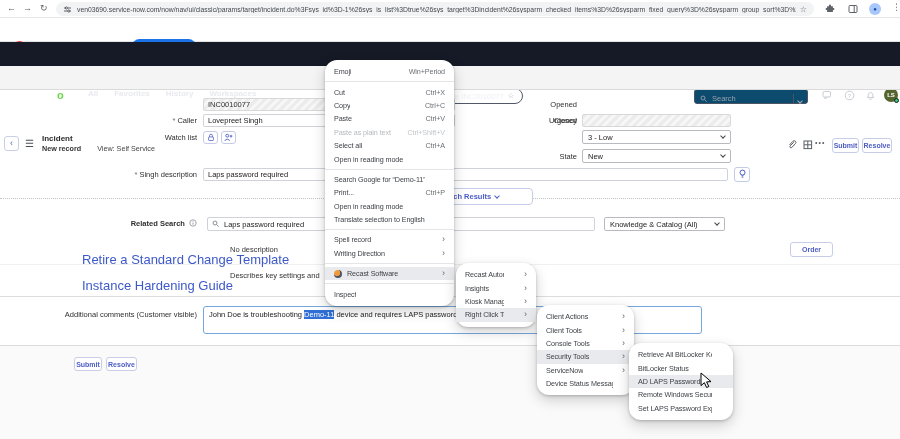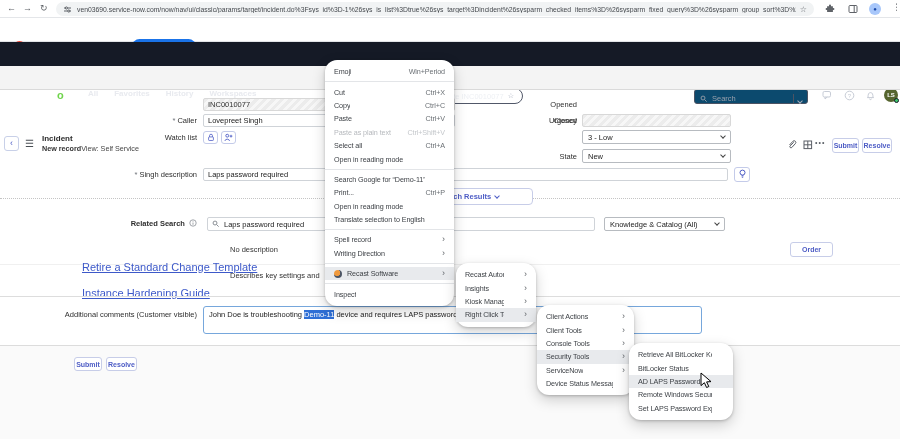--- a/index.html
+++ b/index.html
@@ -40,21 +40,21 @@
   .hdr-ic{position:absolute;top:48px}
   .sn-avatar{position:absolute;left:884px;top:46px;width:14px;height:14px;border-radius:50%;background:#56652f;color:#fff;font-size:6px;font-weight:700;display:flex;align-items:center;justify-content:center}
   .sn-avatar .dot{position:absolute;right:-1px;bottom:-1px;width:5px;height:5px;border-radius:50%;background:#3ec46d;border:1px solid #151a26}
 
   
   .form-toolbar{position:absolute;left:0;top:66px;width:900px;height:24px;background:#f4f4f4;border-bottom:1px solid #dadada}
   .back-btn{position:absolute;left:4px;top:70px;width:15px;height:15px;background:#fff;border:1px solid #c8d0e8;border-radius:3px;color:#4d5cc5;font-size:9px;display:flex;align-items:center;justify-content:center;line-height:1}
   .burger{position:absolute;left:25px;top:72px;font-size:10px;color:#4a4f55}
   .ft-title{position:absolute;left:42px;top:68px;font-size:8px;font-weight:700;color:#2b2b2b}
   .ft-sub{position:absolute;left:42px;top:78px;font-size:7.2px;color:#444}
-  .ft-sub b{font-weight:700;margin-right:0;color:#333}
+  .ft-sub b{font-weight:700;margin-right:16px;color:#333}
   .dots{position:absolute;left:815px;top:73px;font-size:7px;color:#5a5f66;letter-spacing:1px}
   .btn{display:flex;align-items:center;justify-content:center;background:#fff;border:1px solid #c7cdе8;border-radius:3px;color:#4d5cc5;font-size:7px;font-weight:600}
   .btn{border:1px solid #c7cde8}
 
   
   .flabel{position:absolute;left:20px;width:177px;text-align:right;font-size:7.5px;color:#2e2e2e;line-height:13px;white-space:nowrap}
   .flabel .req{color:#6e7379;margin-right:2px}
   .rlabel{position:absolute;left:430px;width:147px;text-align:right;font-size:7.5px;color:#2e2e2e;line-height:13px}
   .inp{position:absolute;height:13px;border:1px solid #cfd3d8;border-radius:2px;background:#fff;font-size:7.5px;color:#222;line-height:11px;padding:0 4px;white-space:nowrap;overflow:hidden}
   .ro{background:repeating-linear-gradient(135deg,#ececec 0 3px,#f7f7f7 3px 6px);border-color:#d8d8d8;color:#333}
@@ -62,21 +62,21 @@
   .icon-btn{position:absolute;width:15px;height:13px;background:#fff;border:1px solid #c4cbe9;border-radius:3px;display:flex;align-items:center;justify-content:center}
   .dotted-div{position:absolute;left:0;top:198px;width:900px;border-top:1px dotted #c4c4c4}
   .solid-div{position:absolute;left:0;width:900px;border-top:1px solid #ddd}
   .results-btn{position:absolute;left:430px;top:188px;width:103px;height:17px;background:#fff;border:1px solid #c7cde8;border-radius:4px;display:flex;align-items:center;padding:0 6px;color:#4d5cc5;font-size:7.5px;font-weight:600;gap:4px}
   .results-btn .chev{border-color:#4d5cc5}
   .rs-label{position:absolute;left:20px;top:217px;width:177px;text-align:right;font-size:7.5px;font-weight:700;color:#2e2e2e;line-height:13px}
   .search-inp{position:absolute;left:207px;top:217px;width:388px;height:14px;border:1px solid #cfd3d8;border-radius:2px;background:#fff;display:flex;align-items:center;padding:0 4px;gap:4px;font-size:7.5px;color:#222}
   .results{position:absolute;left:0;top:239px;width:900px}
   .result-row{position:relative;height:26px;border-bottom:1px solid #f0f0f0}
   .result-row:last-child{border-bottom:none}
-  .result-link{position:absolute;left:82px;top:22px;font-size:11px;color:#3d59c9;text-decoration:underline;white-space:nowrap}
+  .result-link{position:absolute;left:82px;top:13px;font-size:13px;color:#3d59c9;white-space:nowrap}
   .result-desc{position:absolute;left:230px;top:6px;font-size:7.5px;color:#333;white-space:nowrap}
   .order-btn{position:absolute;left:790px;top:3px;width:43px;height:15px}
   .comments-box{position:absolute;left:203px;top:306px;width:499px;height:28px;border:1px solid #76a7dc;border-radius:3px;background:#fff;padding:3px 5px;font-size:7.5px;color:#222;line-height:9px}
   .sel-text{background:#2f6fd6;color:#fff}
   .footer-bg{position:absolute;left:0;top:345px;width:900px;height:94px;background:#fafafa;border-top:1px solid #dcdcdc}
 
   
   .menu{position:absolute;background:#fff;border-radius:12px;box-shadow:0 1px 3px rgba(0,0,0,.22),0 5px 14px rgba(0,0,0,.18);padding:5px 0;z-index:50}
   .menu-item{display:flex;justify-content:space-between;align-items:center;height:13.4px;padding:0 9px;font-size:7.2px;color:#3b3f44;white-space:nowrap;letter-spacing:-.1px}
   .menu-item.hl{background:#e8eaed}

